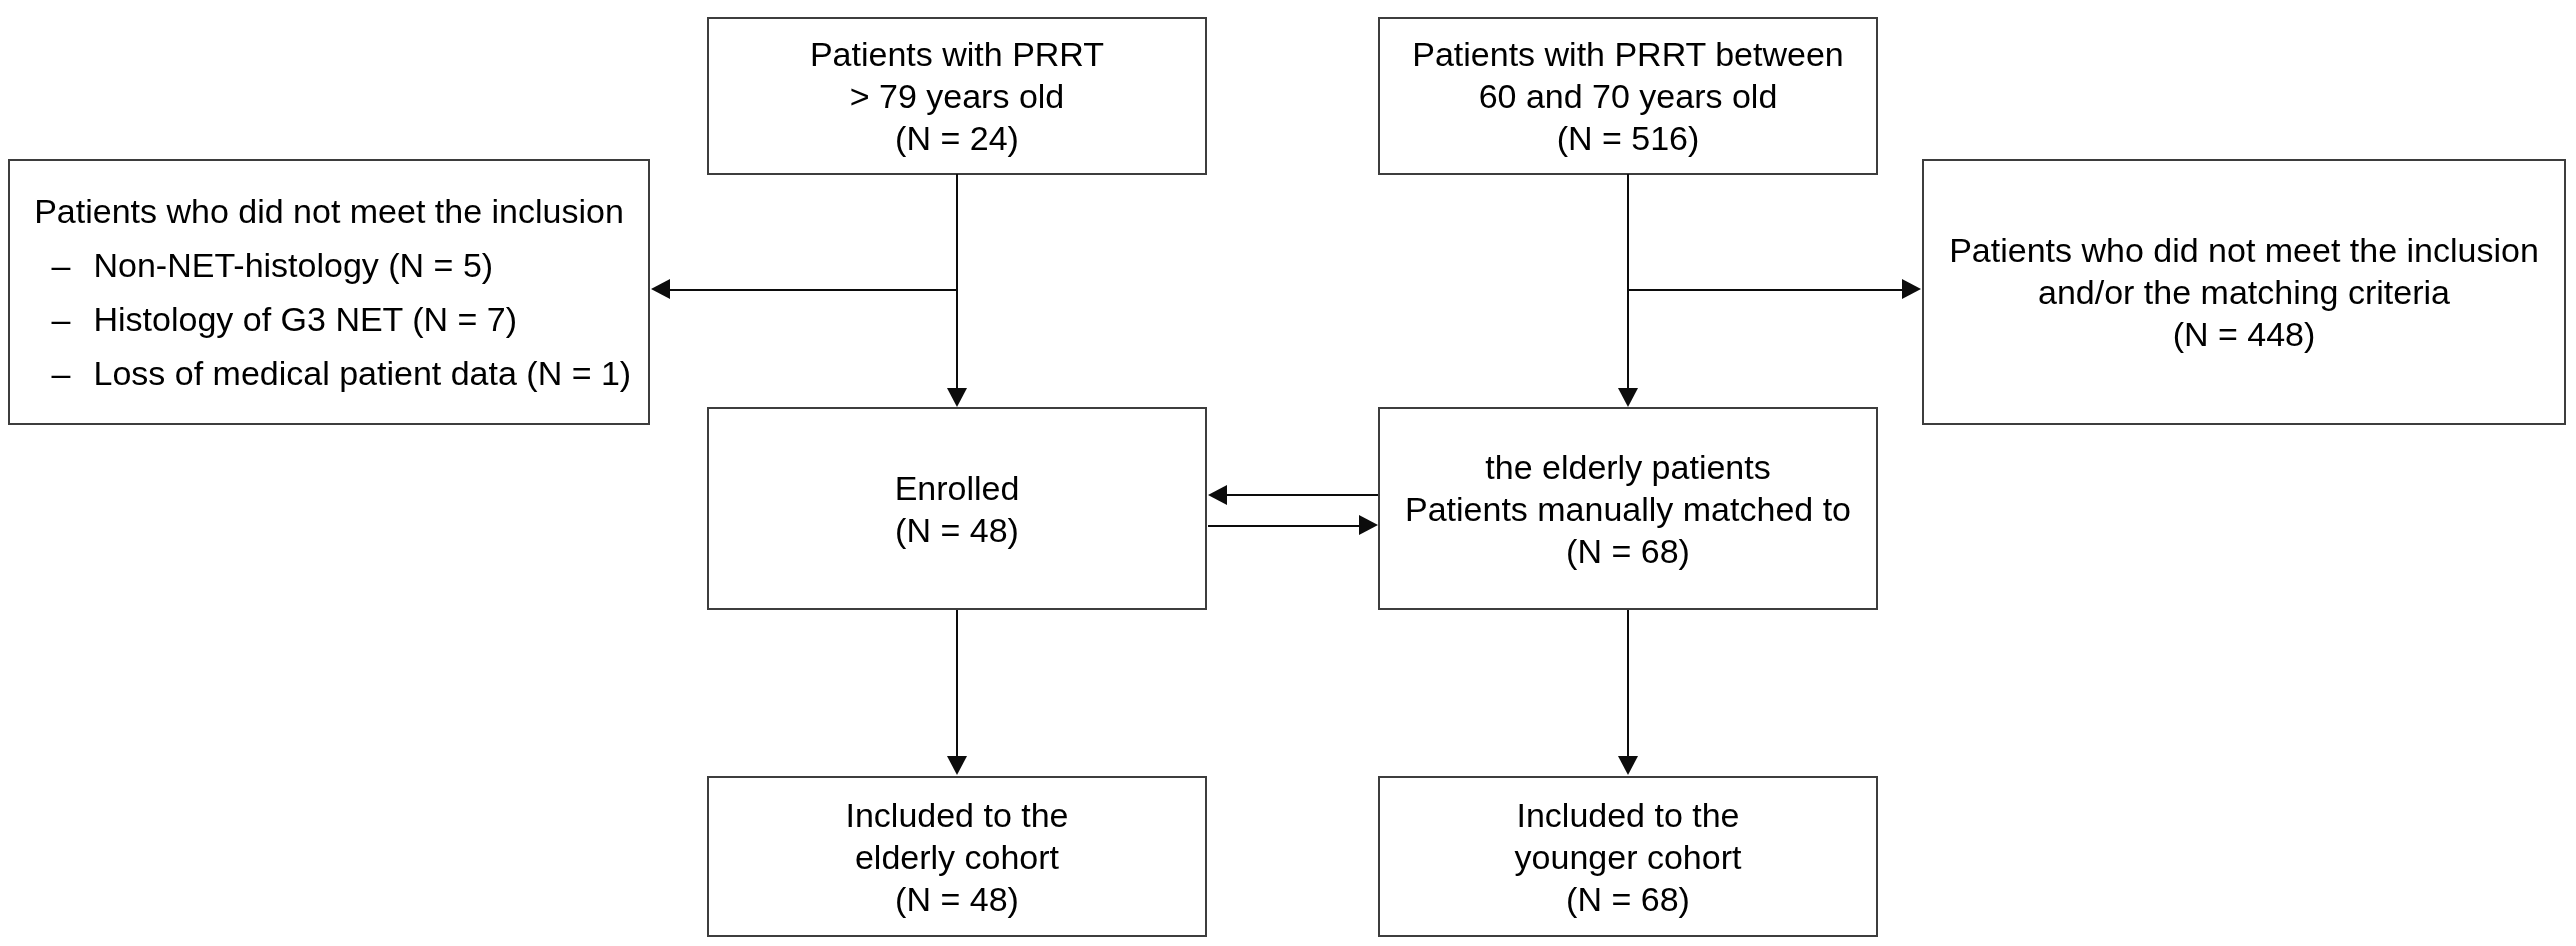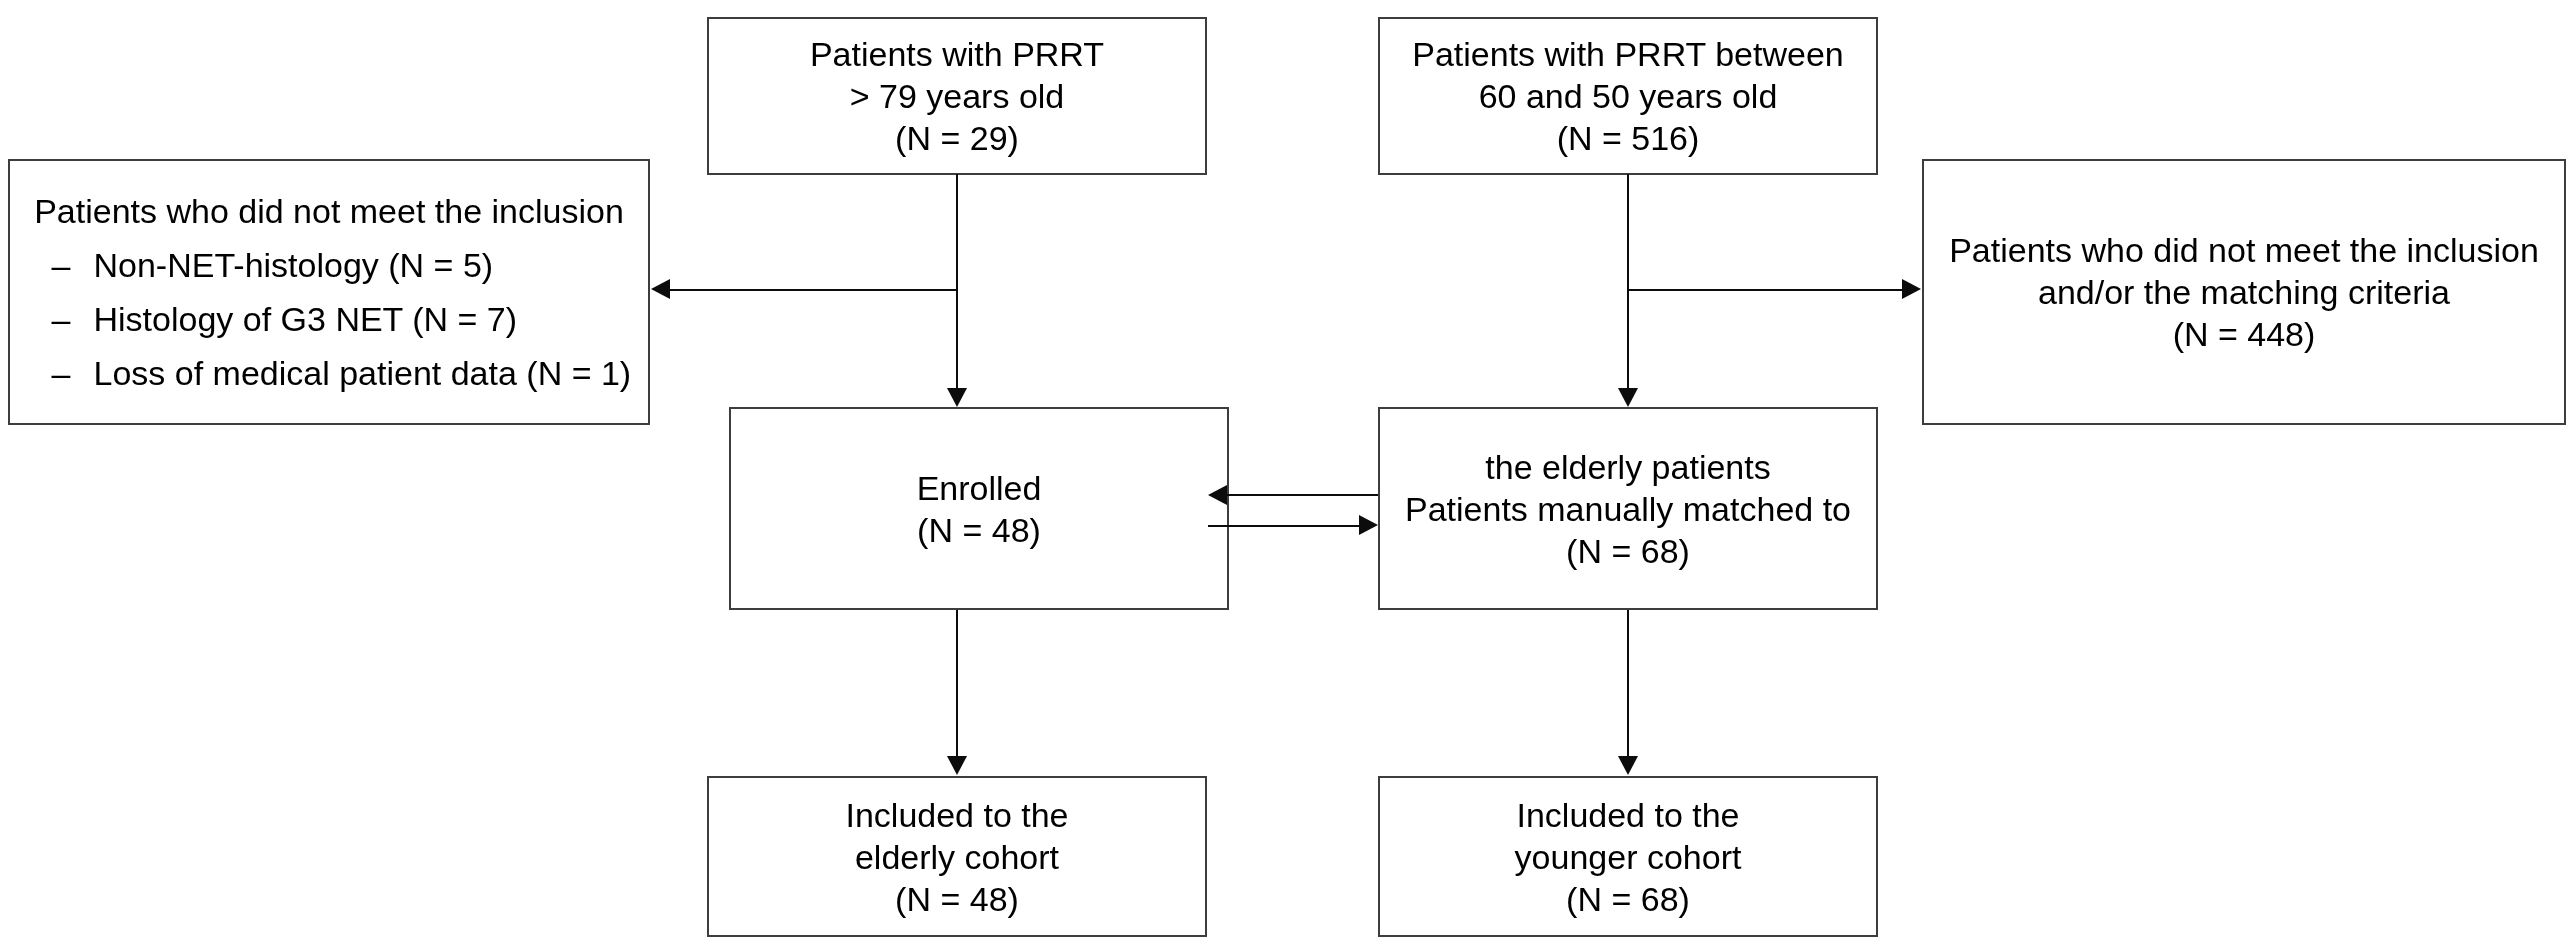--- a/index.html
+++ b/index.html
@@ -42,26 +42,26 @@
   .arr.right { border-top: 10.8px solid transparent; border-bottom: 10.8px solid transparent; border-left: 19.6px solid #0c0c0c; }
 </style>
 </head>
 <body>
 
 <div id="canvas">
 
   <div class="box" style="left:707px; top:17px; width:500px; height:158px;">
     <div class="tline">Patients with PRRT</div>
     <div class="tline">&gt; 79 years old</div>
-    <div class="tline">(N = 29)</div>
+    <div class="tline">(N = 24)</div>
   </div>
 
   <div class="box" style="left:1378px; top:17px; width:500px; height:158px;">
     <div class="tline">Patients with PRRT between</div>
-    <div class="tline">60 and 50 years old</div>
+    <div class="tline">60 and 70 years old</div>
     <div class="tline">(N = 516)</div>
   </div>
 
   <div class="box excl-left" style="left:8px; top:159px; width:642px; height:266px;">
     <div class="tline centered">Patients who did not meet the inclusion</div>
     <div class="bullet-row">
       <span class="bullet-dash">–</span>
       <span class="bullet-text">Non-NET-histology (N = 5)</span>
     </div>
     <div class="bullet-row">
@@ -73,21 +73,21 @@
       <span class="bullet-text">Loss of medical patient data (N = 1)</span>
     </div>
   </div>
 
   <div class="box" style="left:1922px; top:159px; width:644px; height:266px;">
     <div class="tline">Patients who did not meet the inclusion</div>
     <div class="tline">and/or the matching criteria</div>
     <div class="tline">(N = 448)</div>
   </div>
 
-  <div class="box" style="left:729px; top:407px; width:500px; height:203px;align-items:center;">
+  <div class="box" style="left:707px; top:407px; width:500px; height:203px;align-items:center;">
     <div class="tline">Enrolled</div>
     <div class="tline">(N = 48)</div>
   </div>
 
   <div class="box" style="left:1378px; top:407px; width:500px; height:203px;">
     <div class="tline">the elderly patients</div>
     <div class="tline">Patients manually matched to</div>
     <div class="tline">(N = 68)</div>
   </div>
 

